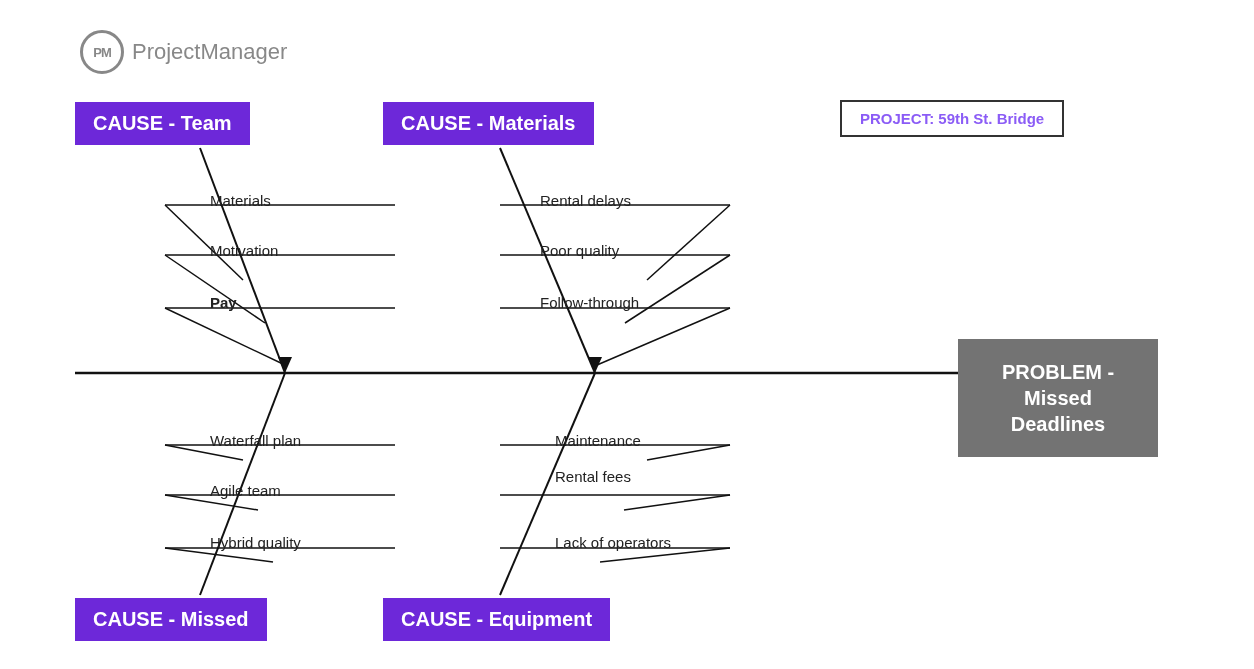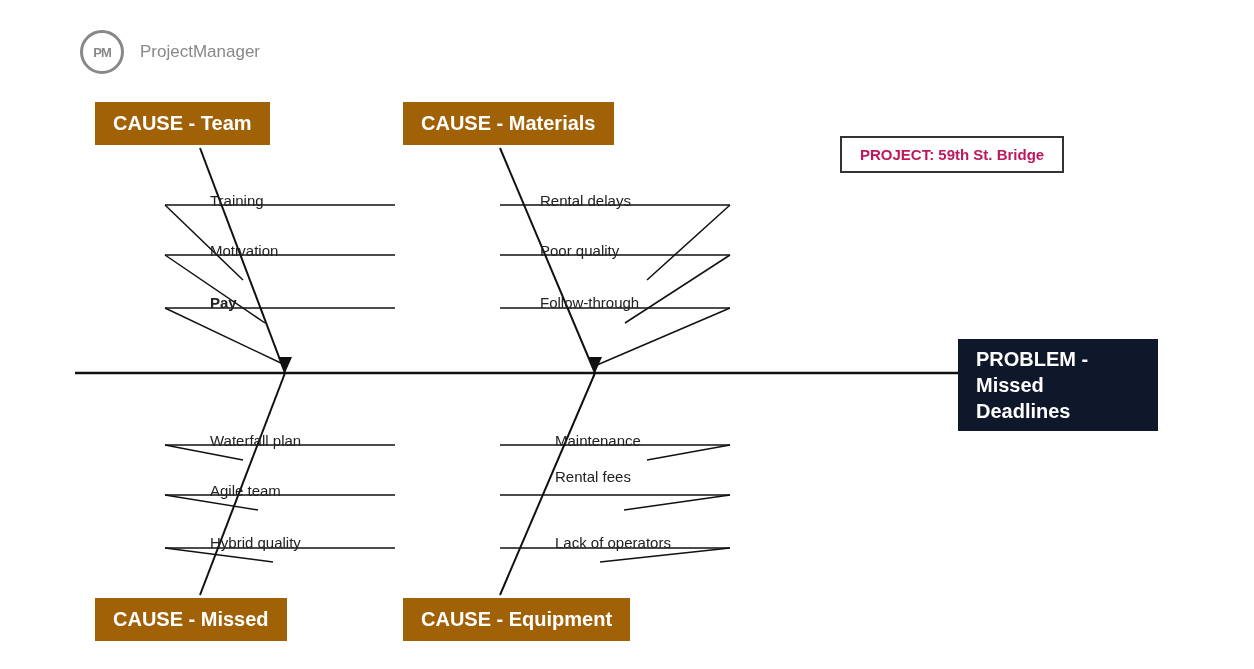--- a/index.html
+++ b/index.html
@@ -12,78 +12,76 @@
       position: relative;
     }
 
     
     .logo {
       position: absolute;
       top: 30px;
       left: 80px;
       display: flex;
       align-items: center;
-      gap: 16px;
+      gap: 8px;
     }
     .logo-circle {
       width: 44px;
       height: 44px;
       border-radius: 50%;
       border: 3px solid #888;
       display: flex;
       align-items: center;
       justify-content: center;
       font-size: 13px;
       font-weight: bold;
       color: #888;
       letter-spacing: -1px;
     }
     .logo-text {
-      font-size: 17px;
+      font-size: 22px;
       color: #888;
       font-weight: 400;
     }
 
     
     .project-box {
       position: absolute;
       top: 100px;
       left: 840px;
       border: 2px solid #333;
       padding: 8px 18px;
       font-size: 15px;
       font-weight: bold;
-      color: #be185d;
+      color: #8b5cf6;
       background: #fff;
       white-space: nowrap;
-      margin-top: 36px;
     }
 
     
     .cause-box {
       position: absolute;
-      background: #a16207;
+      background: #6d28d9;
       color: #fff;
       font-size: 20px;
       font-weight: bold;
       padding: 10px 18px;
       white-space: nowrap;
-      margin-left: 20px;
     }
 
     
     .problem-box {
       position: absolute;
-      background: #0f172a;
+      background: #737373;
       color: #fff;
       font-size: 20px;
       font-weight: bold;
-      padding: 7px 18px;
+      padding: 20px 18px;
       width: 200px;
-      text-align: left;
+      text-align: center;
       line-height: 1.3;
     }
 
     
     .fish-label {
       position: absolute;
       font-size: 15px;
       color: #222;
       white-space: nowrap;
     }
@@ -164,21 +162,21 @@
 <div class="cause-box" style="top:102px;left:75px;">CAUSE - Team</div>
 
 <div class="cause-box" style="top:102px;left:383px;text-align:center;">CAUSE - Materials</div>
 
 <div class="cause-box" style="top:598px;left:75px;">CAUSE - Missed</div>
 
 <div class="cause-box" style="top:598px;left:383px;">CAUSE - Equipment</div>
 
 <div class="problem-box" style="top:339px;left:958px;">PROBLEM - Missed Deadlines</div>
 
-<div class="fish-label" style="top:192px;left:210px;">Training</div>
+<div class="fish-label" style="top:192px;left:210px;">Materials</div>
 <div class="fish-label" style="top:242px;left:210px;">Motivation</div>
 <div class="fish-label" style="top:294px;left:210px;font-weight:bold;">Pay</div>
 
 <div class="fish-label" style="top:192px;left:540px;">Rental delays</div>
 <div class="fish-label" style="top:242px;left:540px;">Poor quality</div>
 <div class="fish-label" style="top:294px;left:540px;">Follow-through</div>
 
 <div class="fish-label" style="top:432px;left:210px;">Waterfall plan</div>
 <div class="fish-label" style="top:482px;left:210px;">Agile team</div>
 <div class="fish-label" style="top:534px;left:210px;">Hybrid quality</div>

